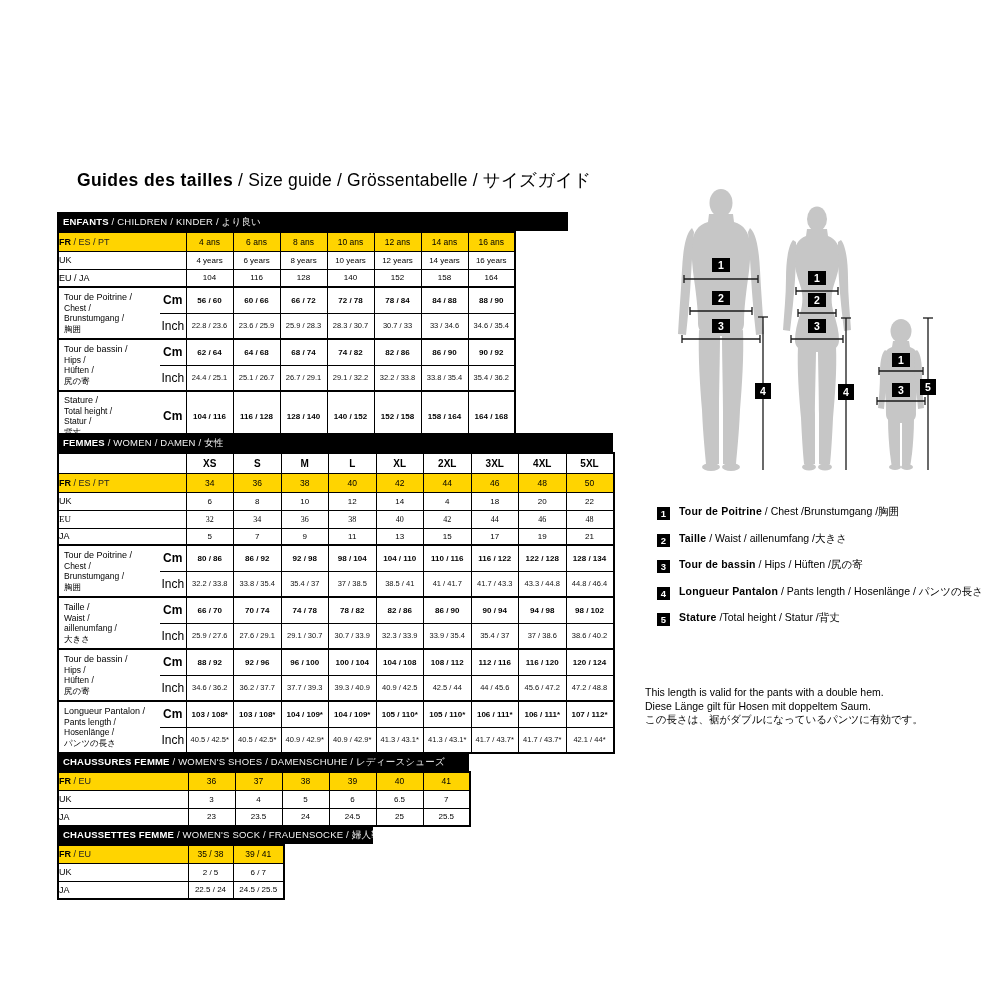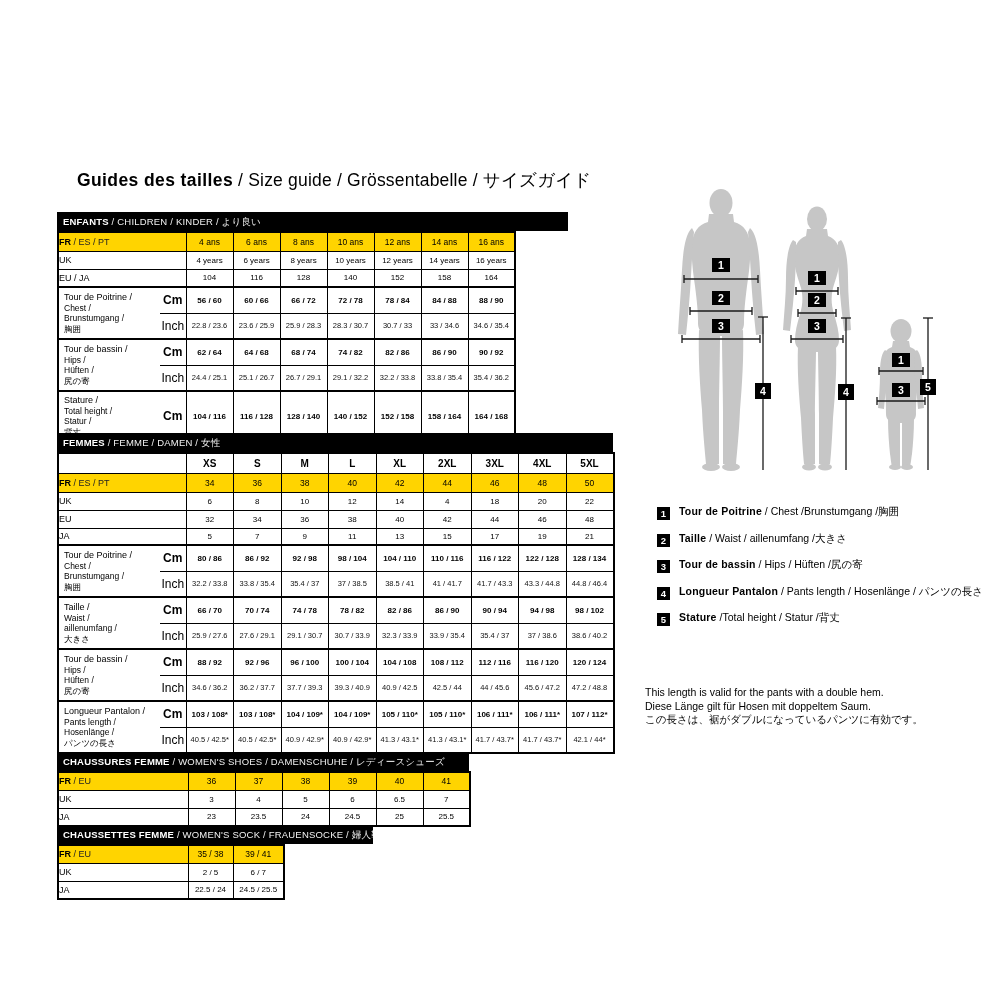--- a/index.html
+++ b/index.html
@@ -153,21 +153,21 @@
           <td class="bcell">140 / 152</td>
           <td class="bcell">152 / 158</td>
           <td class="bcell">158 / 164</td>
           <td class="bcell">164 / 168</td>
         </tr>
       </tbody>
   </table>
 </div>
 
 <div class="abs" style="left:57px;top:433px;width:556px;">
-  <div class="bar"><b>FEMMES</b><span> / FEMME  / DAMEN / 女性</span></div>
+  <div class="bar"><b>FEMMES</b><span> / WOMEN  / DAMEN / 女性</span></div>
   <table style="width:556px">
     <colgroup>
         <col style="width:102px">
         <col style="width:26px">
         <col style="width:47.5px">
         <col style="width:47.5px">
         <col style="width:47.5px">
         <col style="width:47.5px">
         <col style="width:47.5px">
         <col style="width:47.5px">
@@ -205,21 +205,21 @@
           <td>6</td>
           <td>8</td>
           <td>10</td>
           <td>12</td>
           <td>14</td>
           <td>4</td>
           <td>18</td>
           <td>20</td>
           <td>22</td>
         </tr>
-        <tr style="height: 18px;">
+        <tr style="height: 18px; font-family: Liberation Serif, serif;">
           <td class="rl" colspan="2">EU</td>
           <td>32</td>
           <td>34</td>
           <td>36</td>
           <td>38</td>
           <td>40</td>
           <td>42</td>
           <td>44</td>
           <td>46</td>
           <td>48</td>

